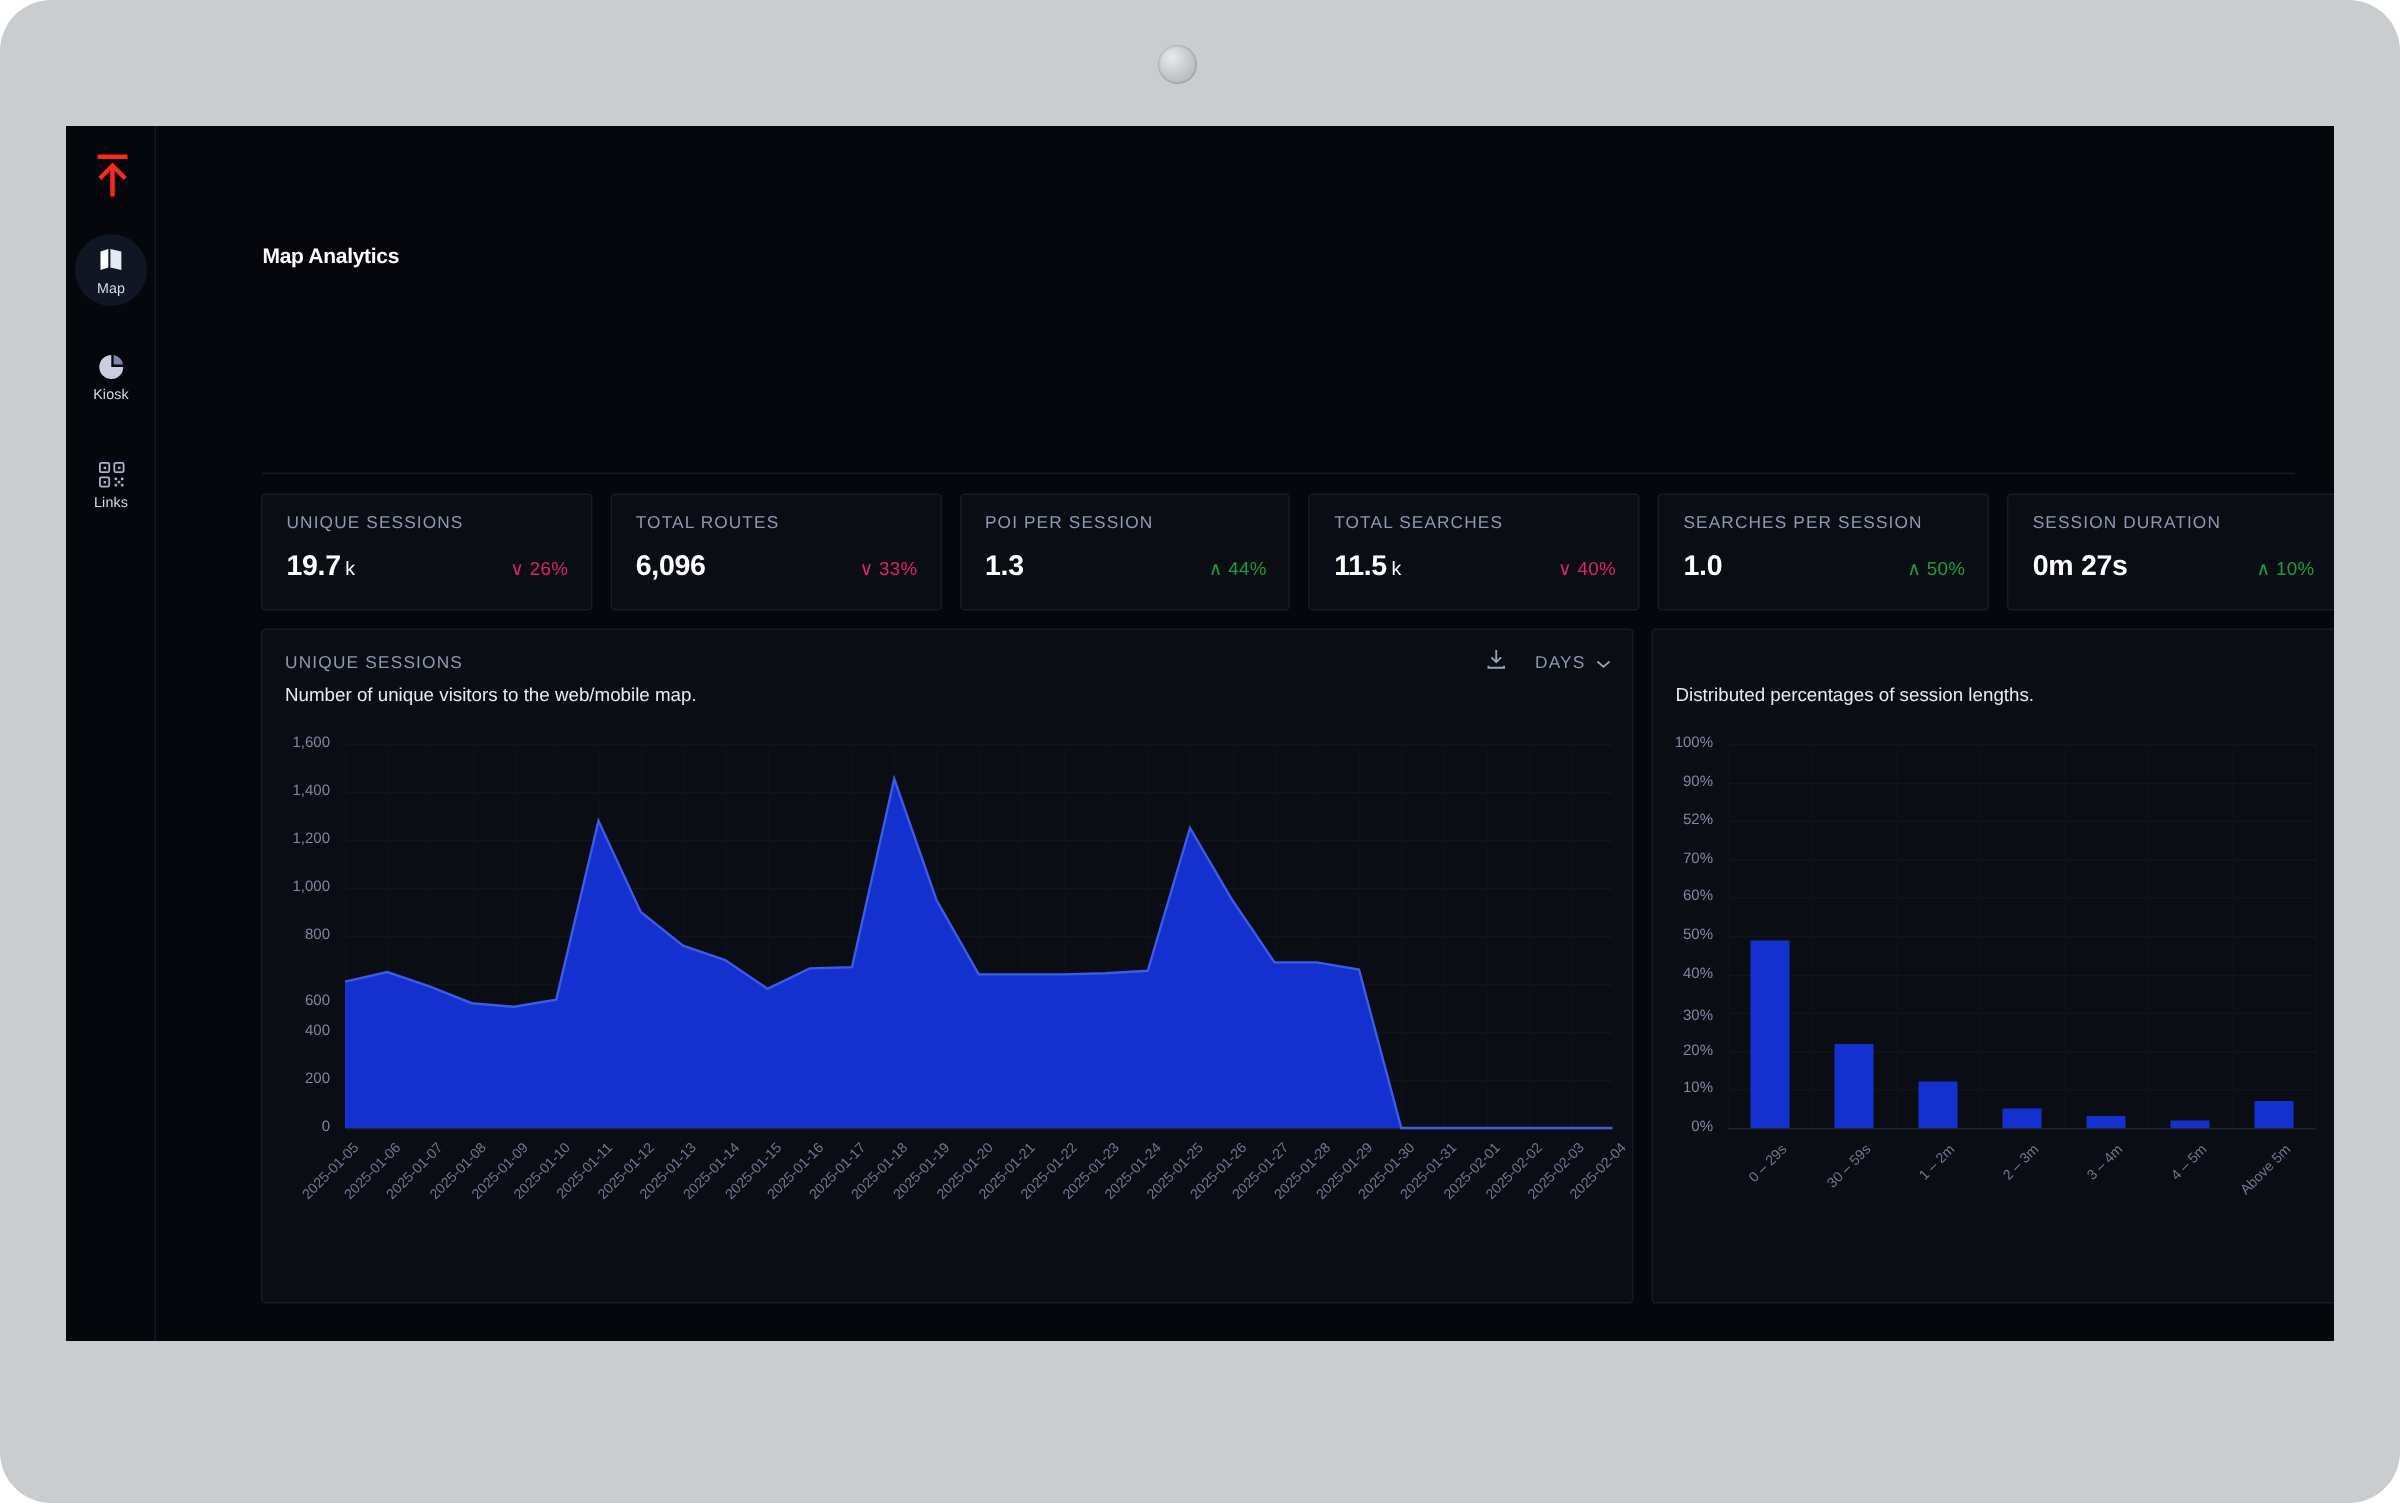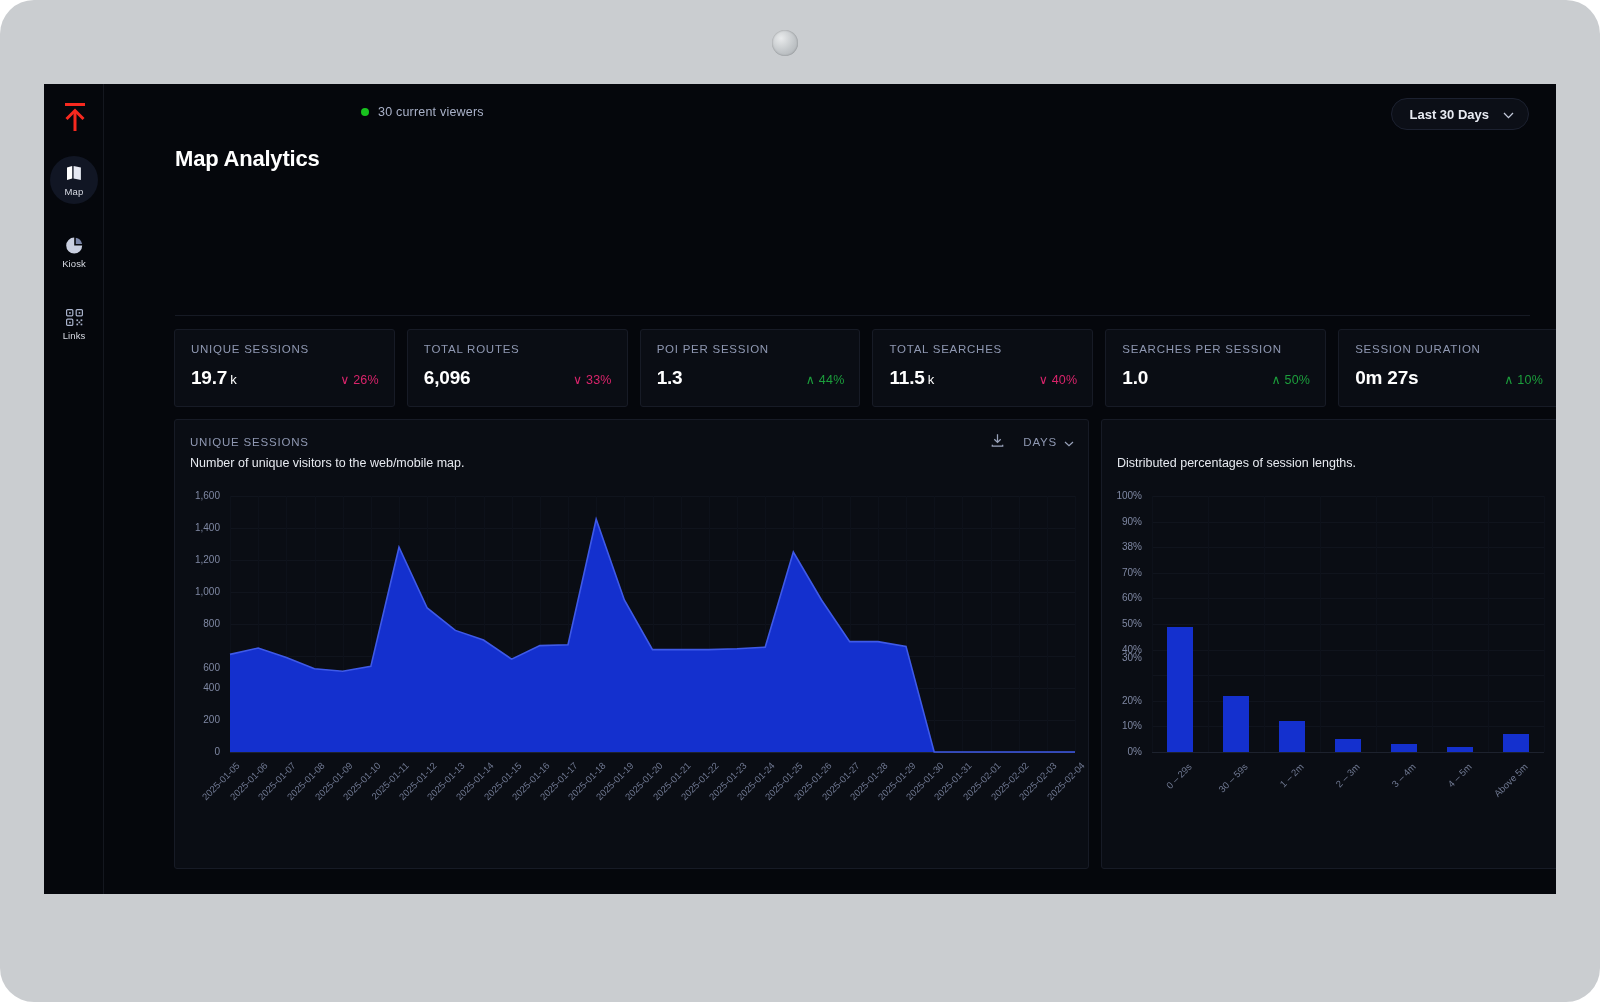--- a/index.html
+++ b/index.html
@@ -71,22 +71,22 @@
     position: absolute; right: 27px; top: 14px;
     height: 32px; padding: 0 14px 0 18px;
     background: #0c0f17; border: 1px solid #1c2130; border-radius: 16px;
     display: flex; align-items: center; gap: 14px;
     font-size: 13px; font-weight: bold; color: #e9ecf3; cursor: pointer;
   }
   .chev { display:block; }
   
   #page { position: absolute; left: 60px; top: 58px; width: 1452px; height: 752px; }
   #page-title {
-    position: absolute; left: 71px; top: 4px;
-    font-size: 22px; font-weight: bold; color: #ffffff; letter-spacing: -.2px;
+    position: absolute; left: 71px; top: 20px;
+    font-size: 14px; font-weight: bold; color: #ffffff; letter-spacing: -.2px;
   }
   #title-rule {
     position: absolute; left: 71px; top: 173px; width: 1355px; height: 1px;
     background: #161a24;
   }
   
   #kpi-row {
     position: absolute; left: 70px; top: 187px;
     width: 1385px; height: 78px;
     display: flex; gap: 12px;
@@ -212,35 +212,20 @@
                 </g>
               </svg>
             </span>
             <span class="nav-label">Links</span>
           </div>
         </div>
 
       </div>
     </div>
 
-    <div id="topbar">
-      <div id="viewers">
-        <span id="viewer-dot"></span>
-        <span>30 current viewers</span>
-      </div>
-
-      <div id="range-select">
-        <span>Last 30 Days</span>
-        <span class="chev">
-          <svg width="11" height="7" viewBox="0 0 11 7">
-            <path d="M1 1 L5.5 5.6 L10 1" fill="none" stroke="#c4cadb" stroke-width="1.3"></path>
-          </svg>
-        </span>
-      </div>
-    </div>
 
     <div id="page">
       <div id="page-title">Map Analytics</div>
       <div id="title-rule"></div>
 
       <div id="kpi-row">
           <div class="kpi">
             <div class="kpi-label">UNIQUE SESSIONS</div>
             <div class="kpi-bottom">
               <div><span class="kpi-value">19.7</span><span class="kpi-unit">k</span></div>
@@ -399,31 +384,31 @@
 
         <div class="panel" id="panel-length">
           <div class="panel-sub">Distributed percentages of session lengths.</div>
           <div class="plot" id="plot-bar">
               <div class="tick ytick" style="left: 0px; width: 40px; top: 268px;">0%</div>
               <div class="gridline" style="left: 50px; top: 248.4px; width: 392px;"></div>
               <div class="tick ytick" style="left: 0px; width: 40px; top: 242.4px;">10%</div>
               <div class="gridline" style="left: 50px; top: 222.8px; width: 392px;"></div>
               <div class="tick ytick" style="left: 0px; width: 40px; top: 216.8px;">20%</div>
               <div class="gridline" style="left: 50px; top: 197.2px; width: 392px;"></div>
-              <div class="tick ytick" style="left: 0px; width: 40px; top: 174px;">30%</div>
+              <div class="tick ytick" style="left: 0px; width: 40px; top: 194px;">30%</div>
               <div class="gridline" style="left: 50px; top: 171.6px; width: 392px;"></div>
               <div class="tick ytick" style="left: 0px; width: 40px; top: 165.6px;">40%</div>
               <div class="gridline" style="left: 50px; top: 146px; width: 392px;"></div>
               <div class="tick ytick" style="left: 0px; width: 40px; top: 140px;">50%</div>
               <div class="gridline" style="left: 50px; top: 120.4px; width: 392px;"></div>
               <div class="tick ytick" style="left: 0px; width: 40px; top: 114.4px;">60%</div>
               <div class="gridline" style="left: 50px; top: 94.8px; width: 392px;"></div>
               <div class="tick ytick" style="left: 0px; width: 40px; top: 88.8px;">70%</div>
               <div class="gridline" style="left: 50px; top: 69.2px; width: 392px;"></div>
-              <div class="tick ytick" style="left: 0px; width: 40px; top: 63.2px;">38%</div>
+              <div class="tick ytick" style="left: 0px; width: 40px; top: 63.2px;">52%</div>
               <div class="gridline" style="left: 50px; top: 43.6px; width: 392px;"></div>
               <div class="tick ytick" style="left: 0px; width: 40px; top: 37.6px;">90%</div>
               <div class="gridline" style="left: 50px; top: 18px; width: 392px;"></div>
               <div class="tick ytick" style="left: 0px; width: 40px; top: 12px;">100%</div>
               <div class="vgrid" style="left: 50px; top: 18px; height: 256px;"></div>
               <div class="vgrid" style="left: 106px; top: 18px; height: 256px;"></div>
               <div class="vgrid" style="left: 162px; top: 18px; height: 256px;"></div>
               <div class="vgrid" style="left: 218px; top: 18px; height: 256px;"></div>
               <div class="vgrid" style="left: 274px; top: 18px; height: 256px;"></div>
               <div class="vgrid" style="left: 330px; top: 18px; height: 256px;"></div>

